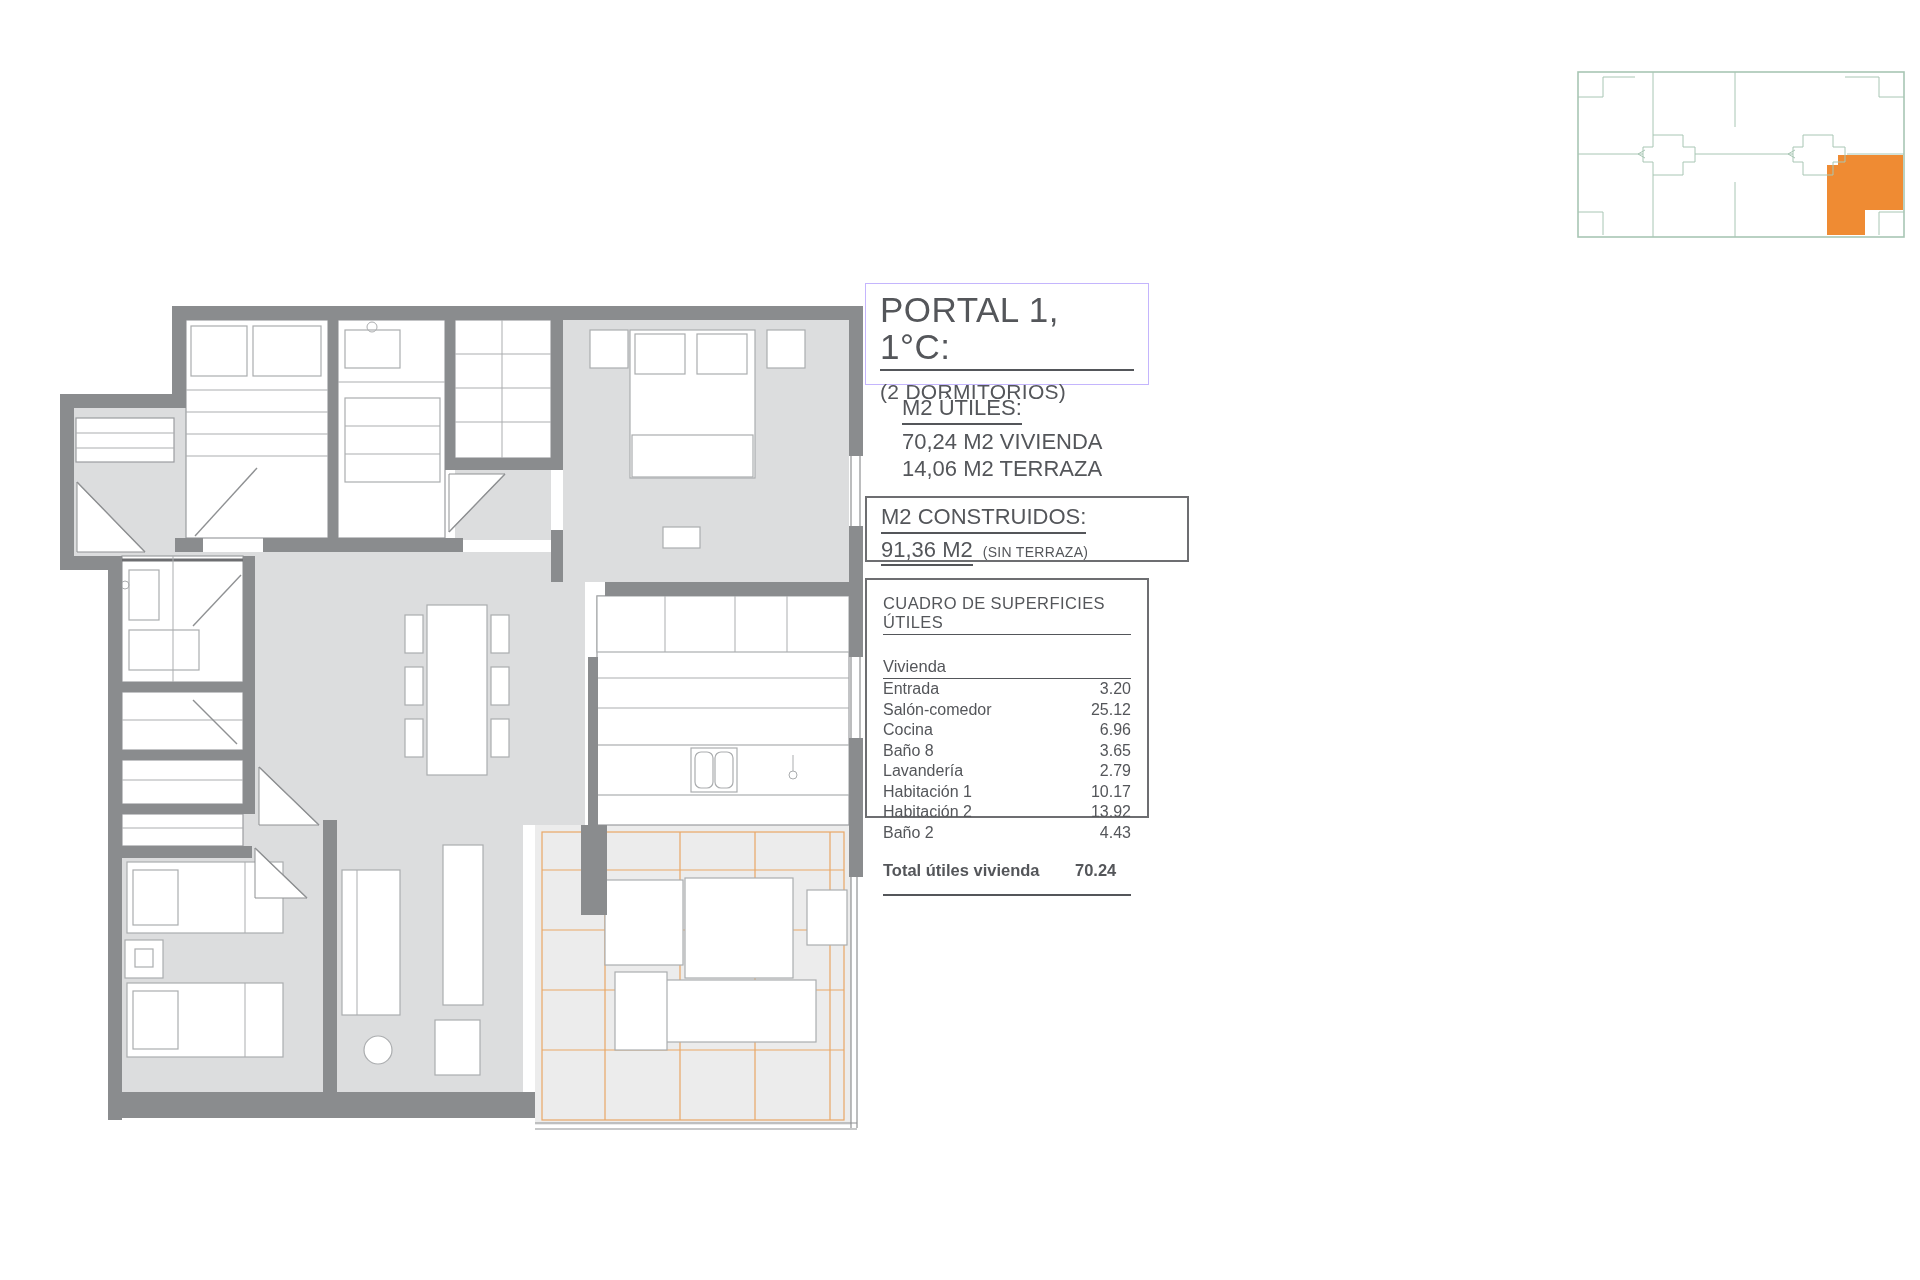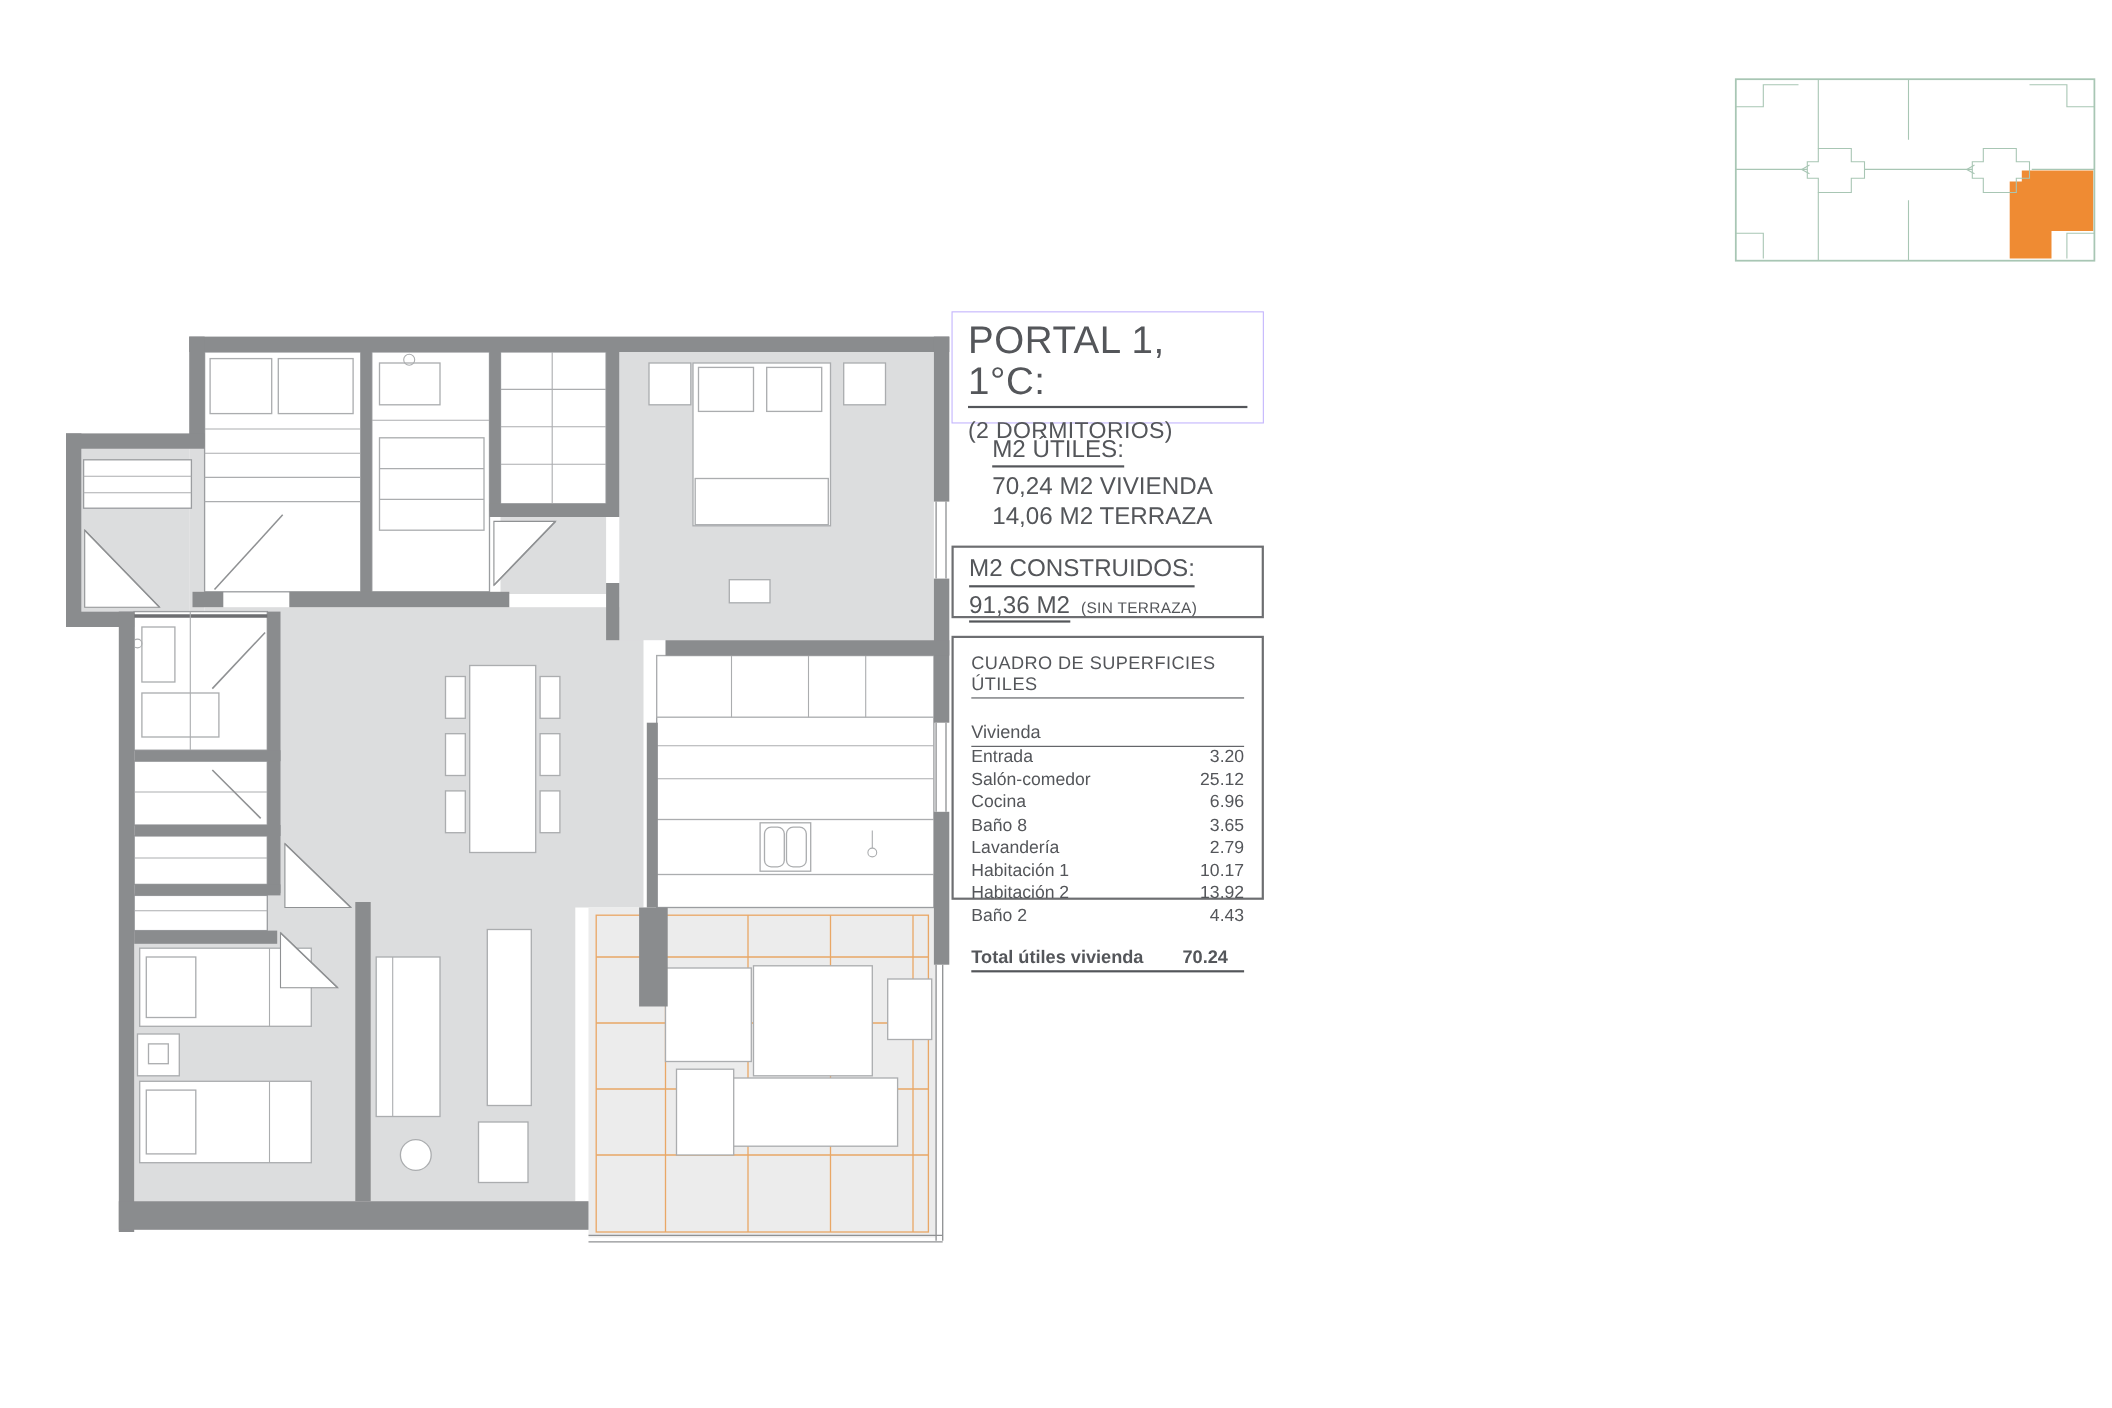--- a/index.html
+++ b/index.html
@@ -14,36 +14,36 @@
   
   .title-box{left:865px;top:283px;width:284px;height:102px;border:1px solid #c4b5fd;
     padding:8px 14px 6px 14px;background:#fff;}
   .title-box .ttl{font-size:35px;font-weight:400;letter-spacing:.5px;line-height:1.05;
     display:inline-block;border-bottom:2px solid var(--text);padding-bottom:3px;}
   .title-box .sub{font-size:21px;margin-top:9px;letter-spacing:.3px;}
   .m2utiles{left:880px;top:395px;width:270px;margin-left:22px;}
   .m2utiles .hd{font-size:22px;display:inline-block;border-bottom:2px solid var(--text);
     padding-bottom:2px;margin-bottom:4px;}
   .m2utiles .ln{font-size:22px;line-height:1.22;}
-  .constr-box{left:865px;top:496px;width:284px;height:66px;border:2px solid #6D6E71;
+  .constr-box{left:865px;top:496px;width:324px;height:66px;border:2px solid #6D6E71;
     padding:6px 14px;background:#fff;}
   .constr-box .hd{font-size:22px;display:inline-block;border-bottom:2px solid var(--text);padding-bottom:2px;}
   .constr-box .valrow{margin-top:3px;display:flex;align-items:baseline;gap:10px;text-align:right;}
   .constr-box .val{font-size:22px;display:inline-block;border-bottom:2px solid var(--text);padding-bottom:1px;}
   .constr-box .note{font-size:14px;letter-spacing:.3px;}
   .table-box{left:865px;top:578px;width:284px;height:240px;border:2px solid #6D6E71;
     padding:14px 16px;background:#fff;}
   .table-box .hd{font-size:16.5px;letter-spacing:.4px;display:inline-block;
     border-bottom:1.5px solid var(--text);padding-bottom:2px;}
   .grp{font-size:16.5px;margin-top:22px;border-bottom:1.5px solid var(--text);padding-bottom:2px;}
   .srow{display:flex;font-size:16px;line-height:20.5px;}
   .srow .lbl{flex:1;}
   .srow .val{width:56px;text-align:right;}
   .trow{display:flex;font-size:16.5px;font-weight:bold;margin-top:18px;
-    border-bottom:2px solid var(--text);padding-bottom:2px;}
+    border-bottom:2px solid var(--text);padding-bottom:14px;}
   .trow .lbl{flex:1;}
   .trow .val{width:56px;}
   
   .wall{fill:var(--wall);}
   .floor{fill:var(--floor);}
   .tfloor{fill:var(--terrace-floor);}
   .room{fill:#ffffff;stroke:var(--line);stroke-width:1.2;}
   .furn{fill:#ffffff;stroke:var(--furn);stroke-width:1.2;}
   .fline{stroke:var(--furn);stroke-width:1;fill:none;}
   .door{stroke:#8F9193;stroke-width:1.4;fill:none;}

